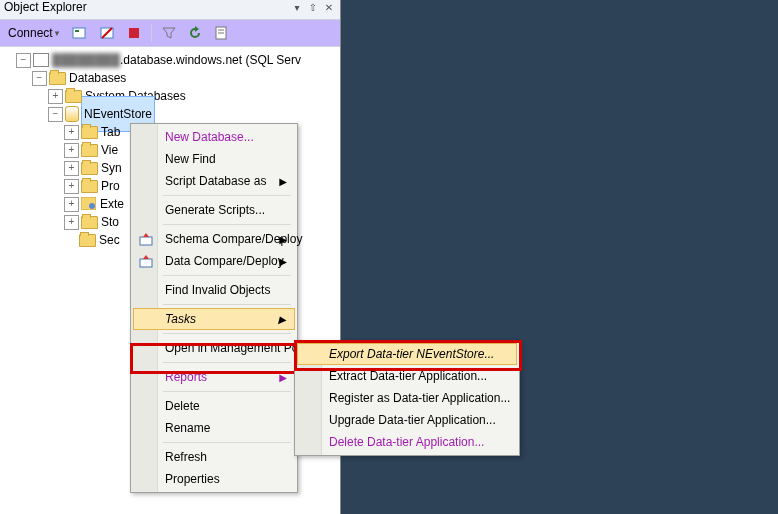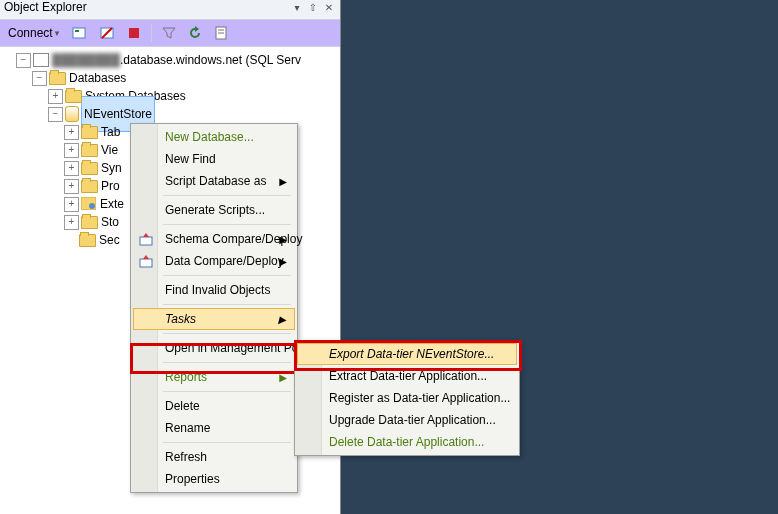--- a/index.html
+++ b/index.html
@@ -88,21 +88,21 @@
     background:#e9e9e4; border-right:1px solid #dcdcd6;
   }
   .menu .item {
     position: relative;
     display: flex; align-items: center;
     height: 22px;
     padding: 0 30px 0 32px;
     white-space: nowrap;
   }
   .menu .item.hover { background:#fde8b0; border:1px solid #e5b44a; height:20px; padding-left:31px; padding-right:29px;font-style:italic;}
-  .menu .item.dis { color:#4d7c0f; }
+  .menu .item.dis { color:#a21caf; }
   .menu .sep { height: 1px; background:#d8d8d4; margin: 3px 4px 3px 30px; }
   .menu .arrow { position:absolute; right:8px; font-size:10px; }
   .menu .micon { position:absolute; left:5px; width:16px; height:16px; display:flex; align-items:center; justify-content:center; }
   .redbox {
     border: 3px solid #d40000;
     position: absolute;
     pointer-events:none;
   }
   .menu-main { left:130px; top:123px; width:162px; }
   .menu-sub  { left:294px; top:340px; width:220px; }

